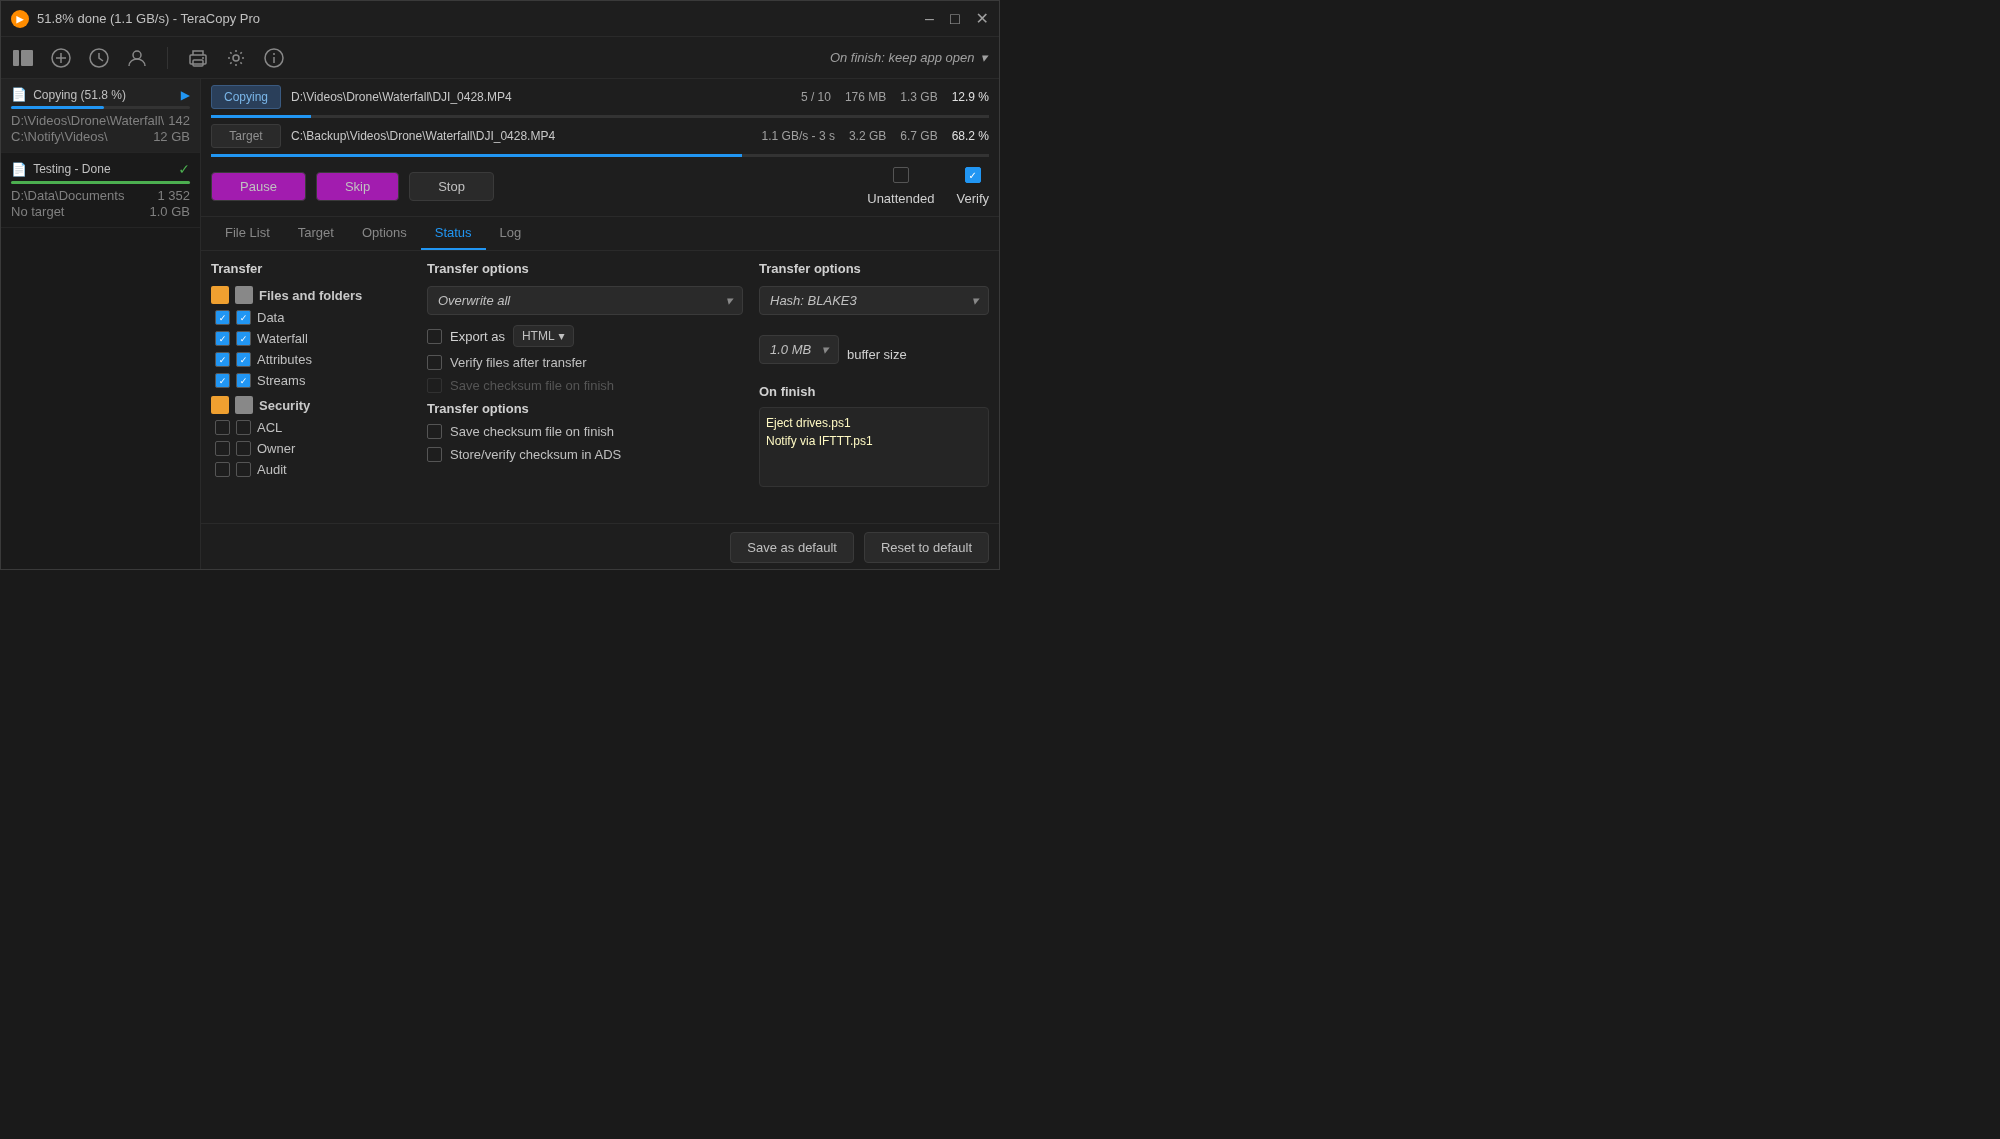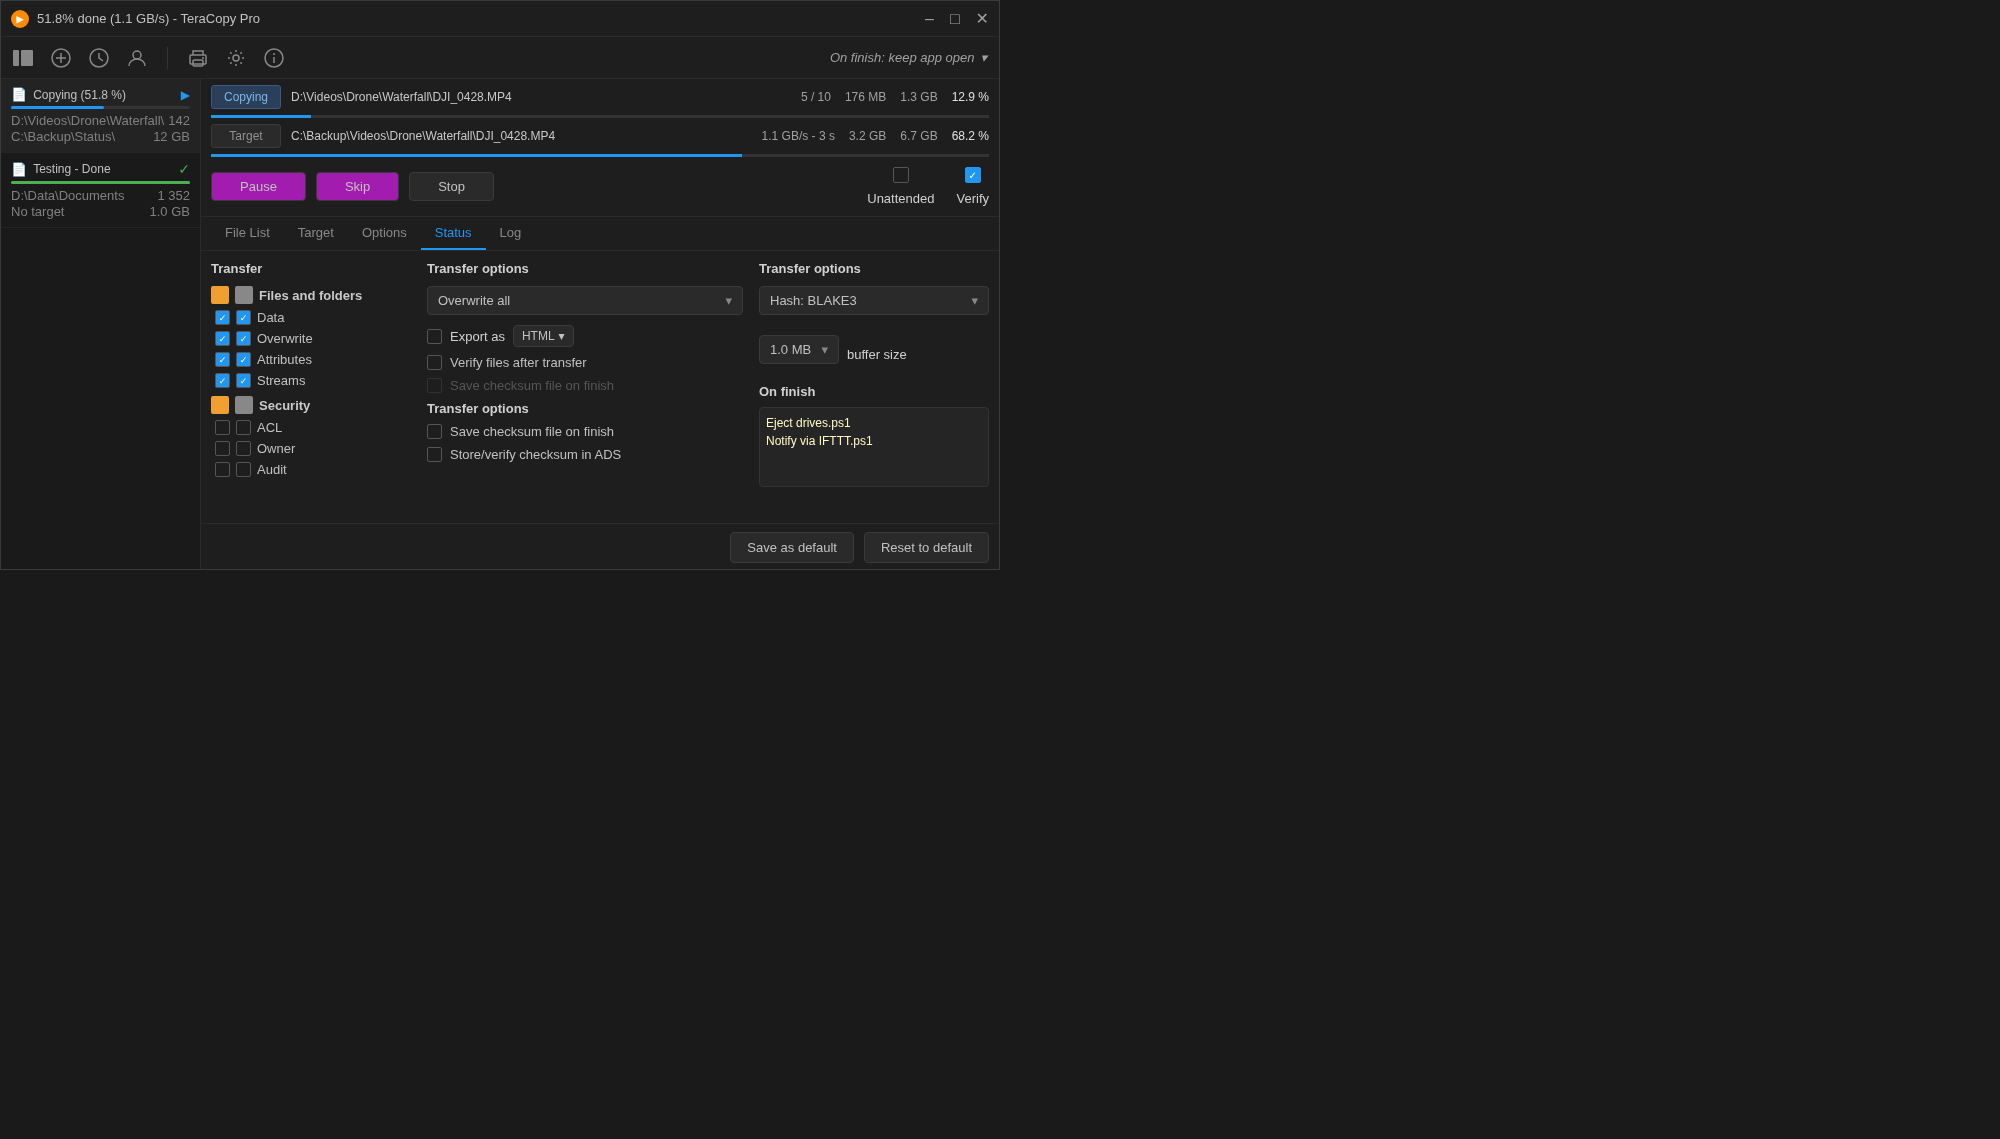--- a/index.html
+++ b/index.html
@@ -350,20 +350,21 @@
       align-items: center;
       justify-content: space-between;
       background: #2a2a2a;
       border: 1px solid #3a3a3a;
       border-radius: 4px;
       padding: 6px 10px;
       cursor: pointer;
       font-size: 13px;
       color: #c0c0c0;
       margin-bottom: 10px;
+      font-style: italic;
     }
     .dropdown-arrow { color: #888; }
     .opt-row {
       display: flex;
       align-items: center;
       gap: 8px;
       margin-bottom: 8px;
     }
     .opt-label { font-size: 13px; color: #c0c0c0; }
     .opt-label.disabled { color: #555; }
@@ -525,21 +526,21 @@
       </div>
       <div class="job-progress-bar">
         <div class="job-progress-fill" style="width:51.8%;"></div>
       </div>
       <div class="job-paths">
         <div class="job-path-row">
           <span>D:\Videos\Drone\Waterfall\</span>
           <span>142</span>
         </div>
         <div class="job-path-row">
-          <span>C:\Backup\Status\</span>
+          <span>C:\Notify\Videos\</span>
           <span>12 GB</span>
         </div>
       </div>
     </div>
 
     <div class="job-item">
       <div class="job-header">
         <div class="job-name">
           <span style="font-size:13px;">📄</span>
           <span>Testing - Done</span>
@@ -633,21 +634,21 @@
 
         <div class="checkbox-row">
           <div class="cb-outer"></div>
           <div class="cb-outer"></div>
           <span class="cb-label">Data</span>
         </div>
 
         <div class="checkbox-row">
           <div class="cb-outer"></div>
           <div class="cb-outer"></div>
-          <span class="cb-label">Overwrite</span>
+          <span class="cb-label">Waterfall</span>
         </div>
 
         <div class="checkbox-row">
           <div class="cb-outer"></div>
           <div class="cb-outer"></div>
           <span class="cb-label">Attributes</span>
         </div>
 
         <div class="checkbox-row">
           <div class="cb-outer"></div>

